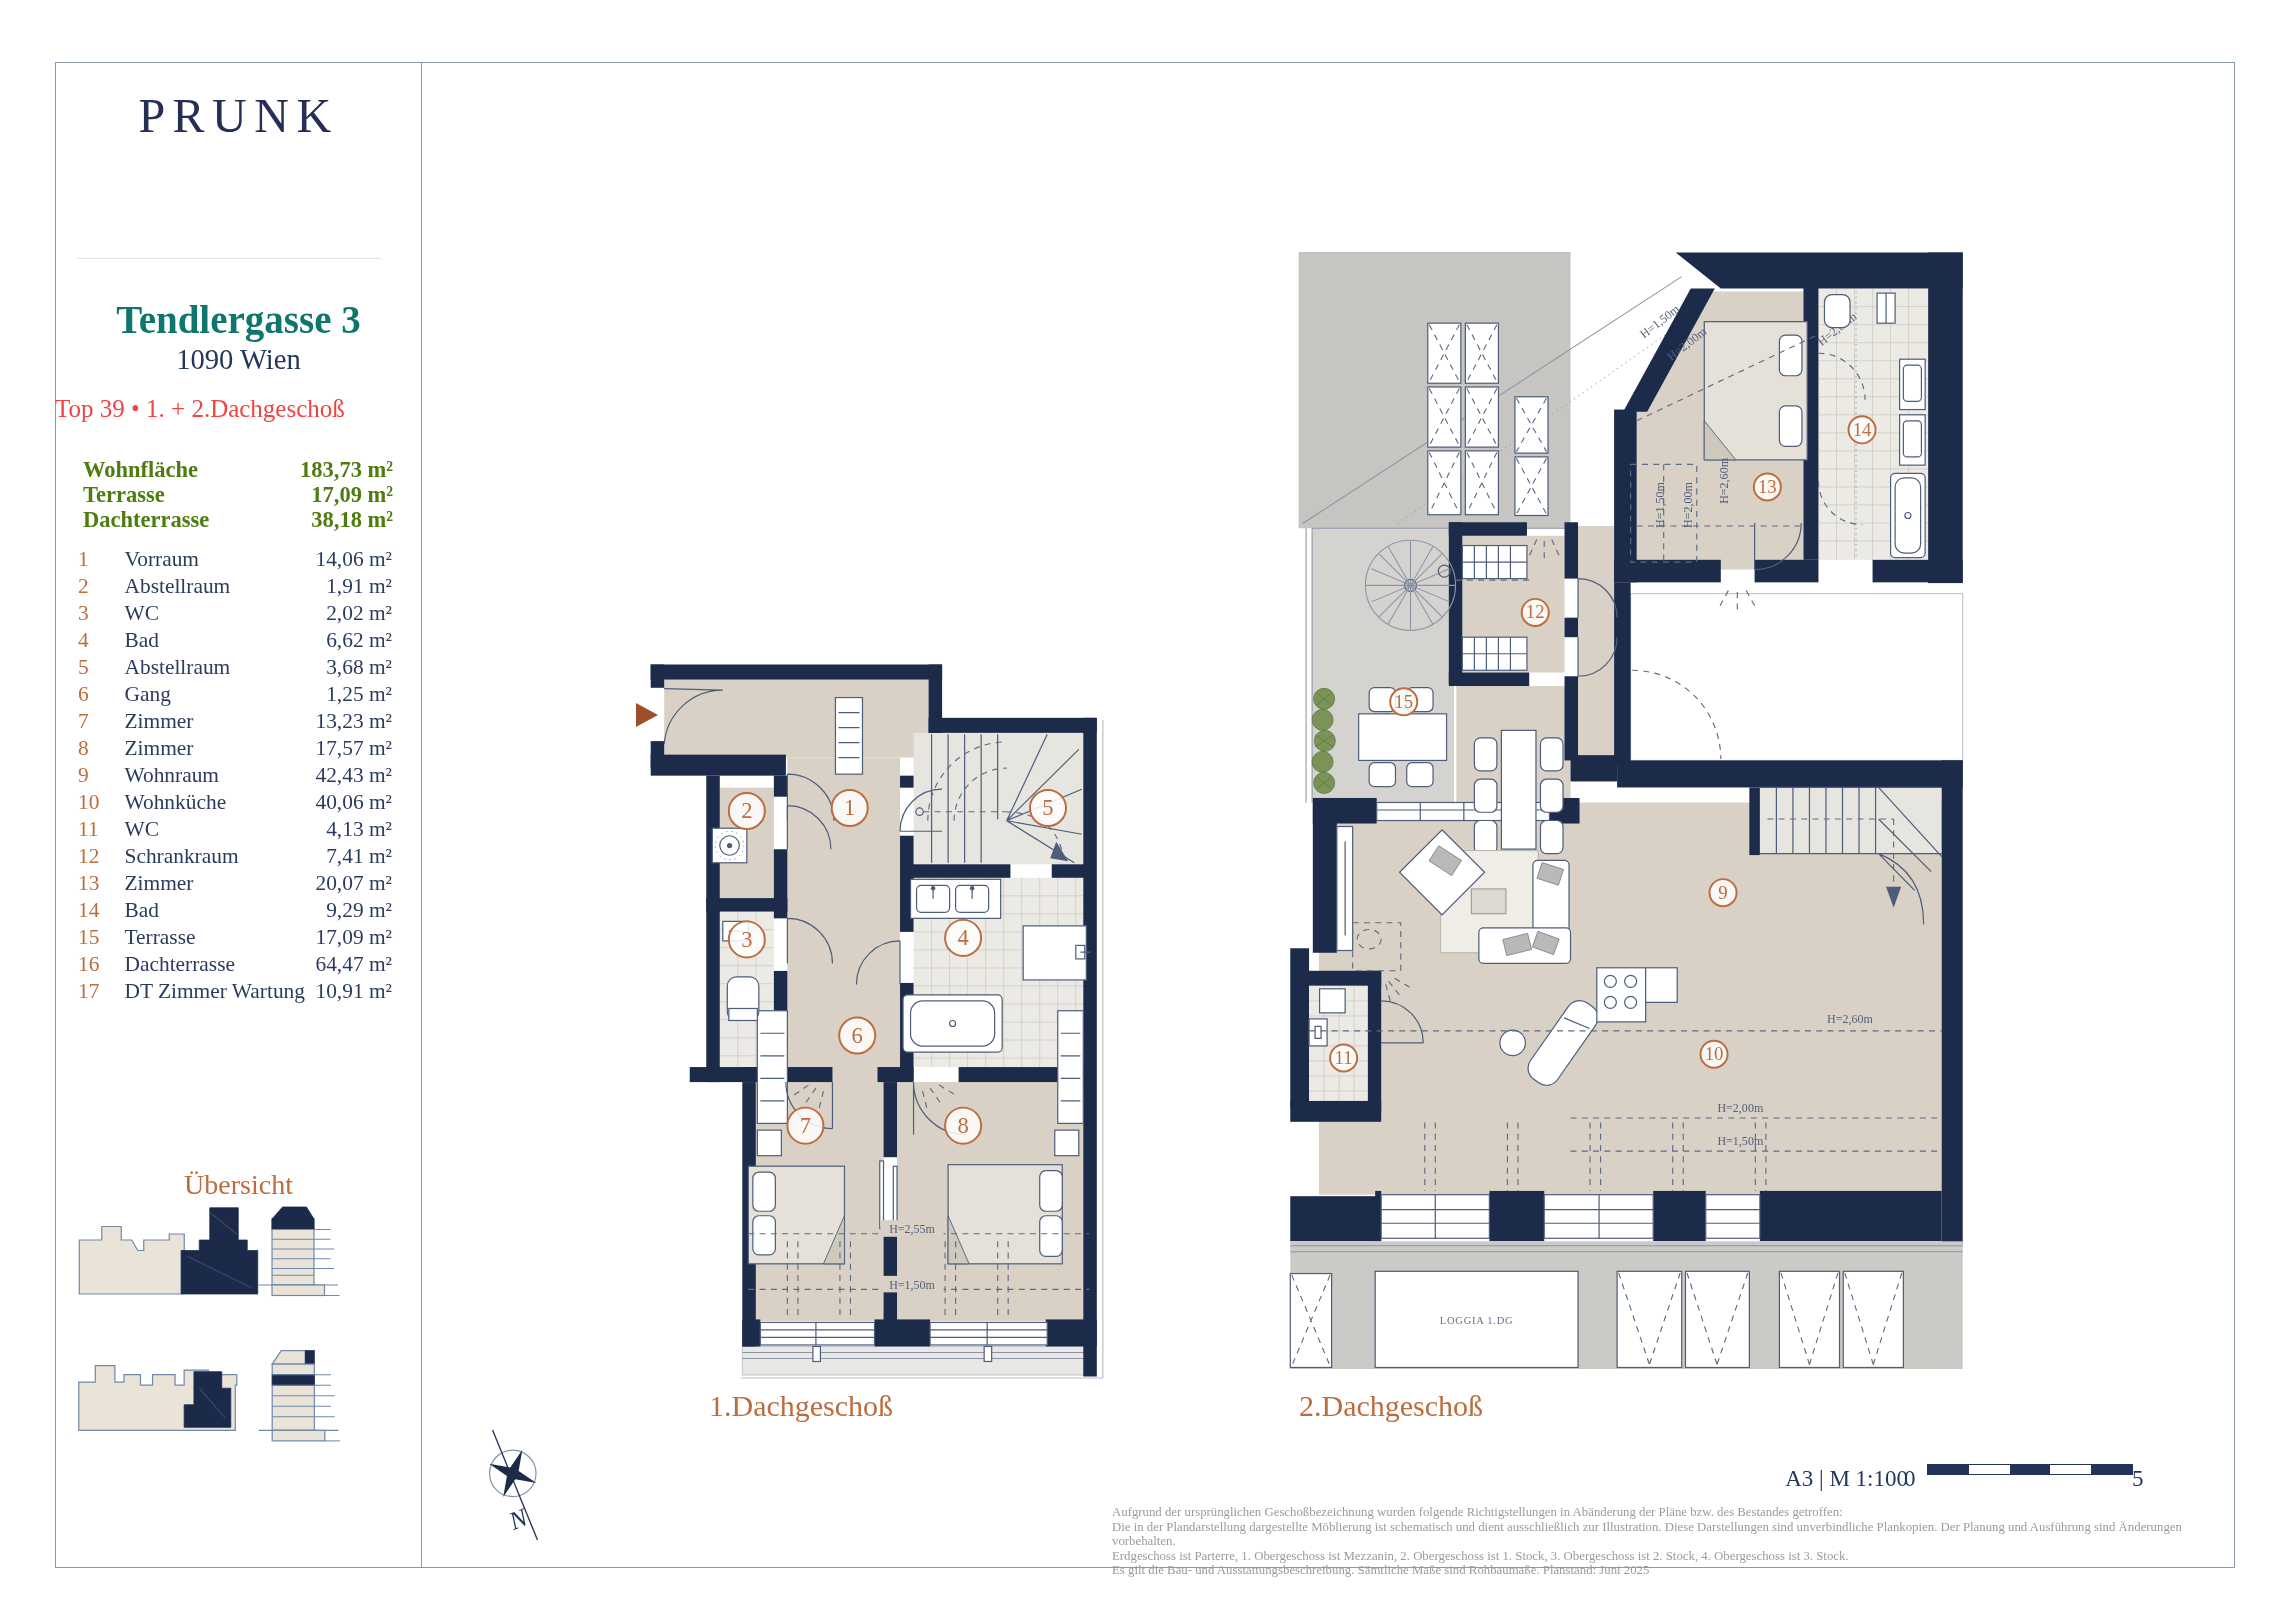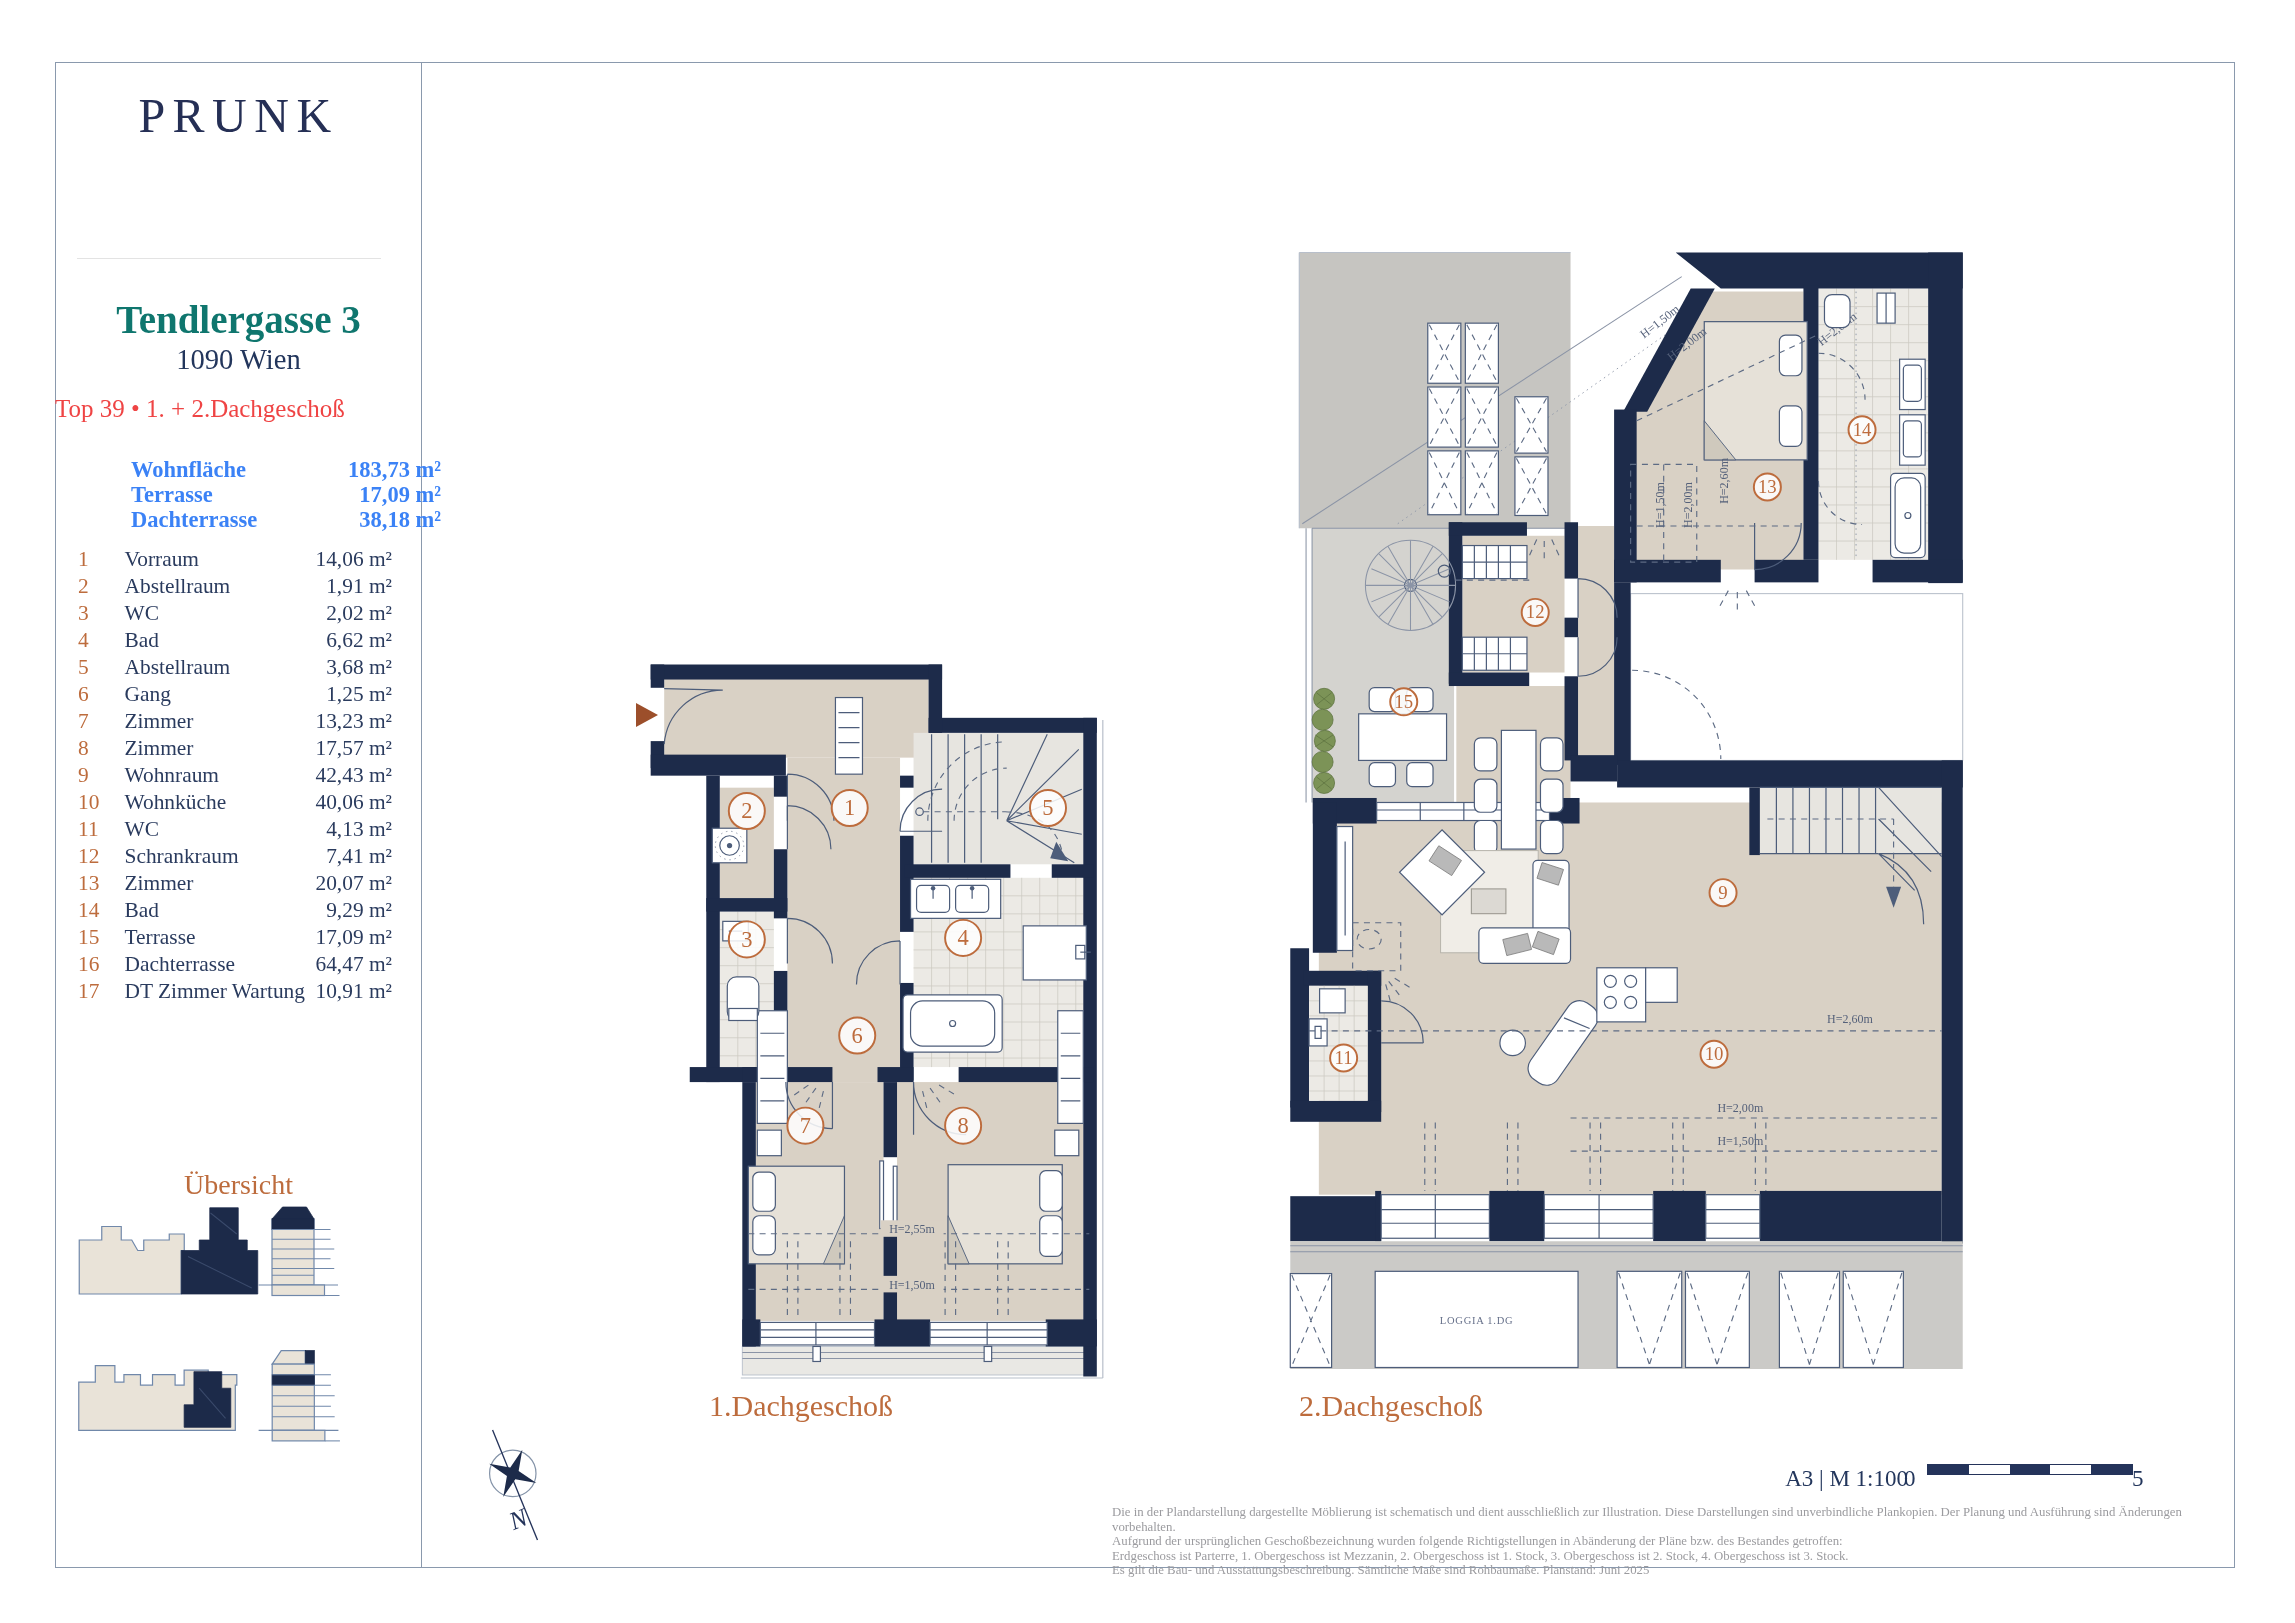--- a/index.html
+++ b/index.html
@@ -11,21 +11,21 @@
   #vdivider{left:421px;top:62px;width:0;height:1505px;border-left:1.5px solid #8a99ad;}
   
   #logo{left:55px;top:89px;width:367px;text-align:center;color:#252f55;
         font-size:48px;letter-spacing:7.5px;line-height:54px;font-weight:400;}
   .logo-u{position:relative;display:inline-block;}
   .logo-star{position:absolute;left:3px;top:-13.5px;font-size:19.5px;letter-spacing:0;color:#c49d3b;}
   #logo-rule{left:77px;top:258px;width:304px;height:0;border-top:1.5px solid #e3e3e3;}
   #street{left:55px;top:297px;width:367px;text-align:center;font-size:39px;font-weight:600;color:#0f766e;}
   #city{left:55px;top:344px;width:367px;text-align:center;font-size:28.6px;color:#23365c;}
   #unit{left:55px;top:395px;width:297px;text-align:left;font-size:25px;color:#ef4444;}
-  #summary{left:83px;top:457px;width:310px;font-size:22.5px;font-weight:700;color:#3b82f6;margin-left:48px;}
+  #summary{left:83px;top:457px;width:310px;font-size:22.5px;font-weight:700;color:#4d7c0f;}
   #summary .row{display:flex;justify-content:space-between;height:25px;line-height:25px;}
   #roomlist{left:78px;top:546px;width:314px;font-size:21.4px;color:#2a3b5e;}
   #roomlist .row{display:flex;height:27px;line-height:27px;}
   #roomlist .no{width:30px;color:#bd6c3d;flex:0 0 auto;}
   #roomlist .nm{flex:1 1 auto;padding-left:16.5px;}
   #roomlist .ar{flex:0 0 auto;text-align:right;}
   #uebersicht-title{left:55px;top:1169px;width:367px;text-align:center;font-size:28px;color:#bd6c3d;}
   
   .plan-label{font-size:30px;color:#bd6c3d;}
   #plan1-label{left:709px;top:1389px;}
@@ -692,21 +692,21 @@
   <span class="sb-d"></span>
     <span class="sb-w"></span>
     <span class="sb-d"></span>
     <span class="sb-w"></span>
     <span class="sb-d"></span>
 </div>
 <div id="scale-five" class="abs">5</div>
 
 <div id="footer" class="abs">
 
+    <div>Aufgrund der ursprünglichen Geschoßbezeichnung wurden folgende Richtigstellungen in Abänderung der Pläne bzw. des Bestandes getroffen:</div>
+
     <div>Die in der Plandarstellung dargestellte Möblierung ist schematisch und dient ausschließlich zur Illustration. Diese Darstellungen sind unverbindliche Plankopien. Der Planung und Ausführung sind Änderungen vorbehalten.</div>
-
-    <div>Aufgrund der ursprünglichen Geschoßbezeichnung wurden folgende Richtigstellungen in Abänderung der Pläne bzw. des Bestandes getroffen:</div>
 
     <div>Erdgeschoss ist Parterre, 1. Obergeschoss ist Mezzanin, 2. Obergeschoss ist 1. Stock, 3. Obergeschoss ist 2. Stock, 4. Obergeschoss ist 3. Stock.</div>
 
     <div>Es gilt die Bau- und Ausstattungsbeschreibung. Sämtliche Maße sind Rohbaumaße. Planstand: Juni 2025</div>
   </div>
 
 
 </body></html>

